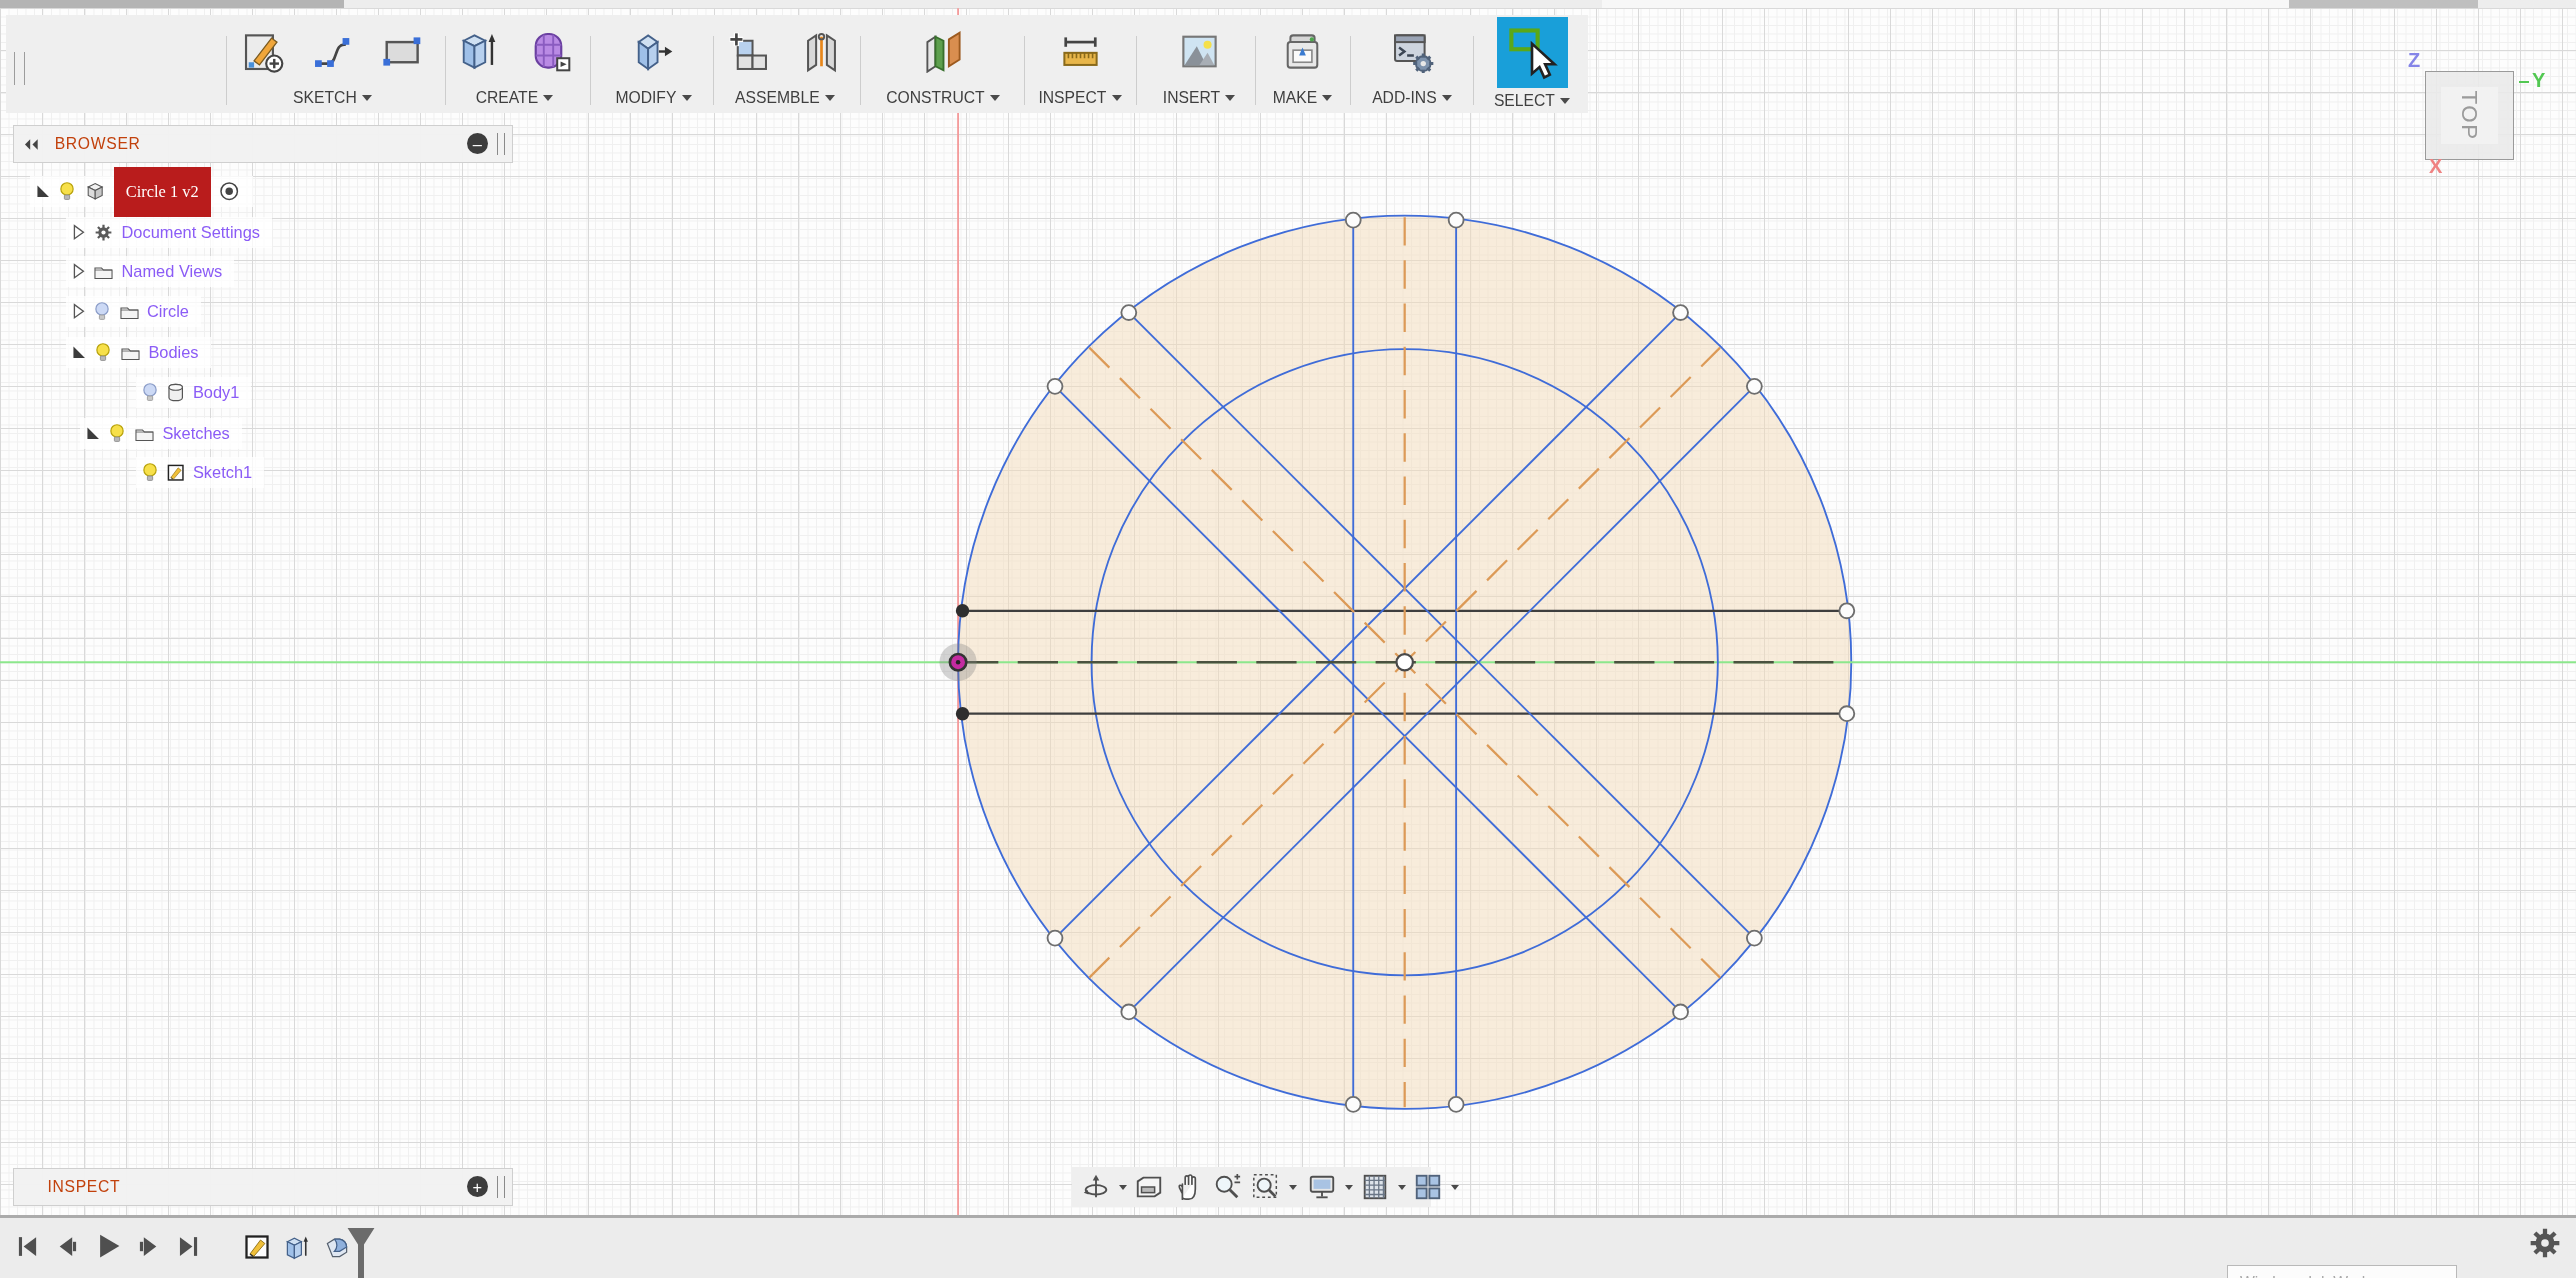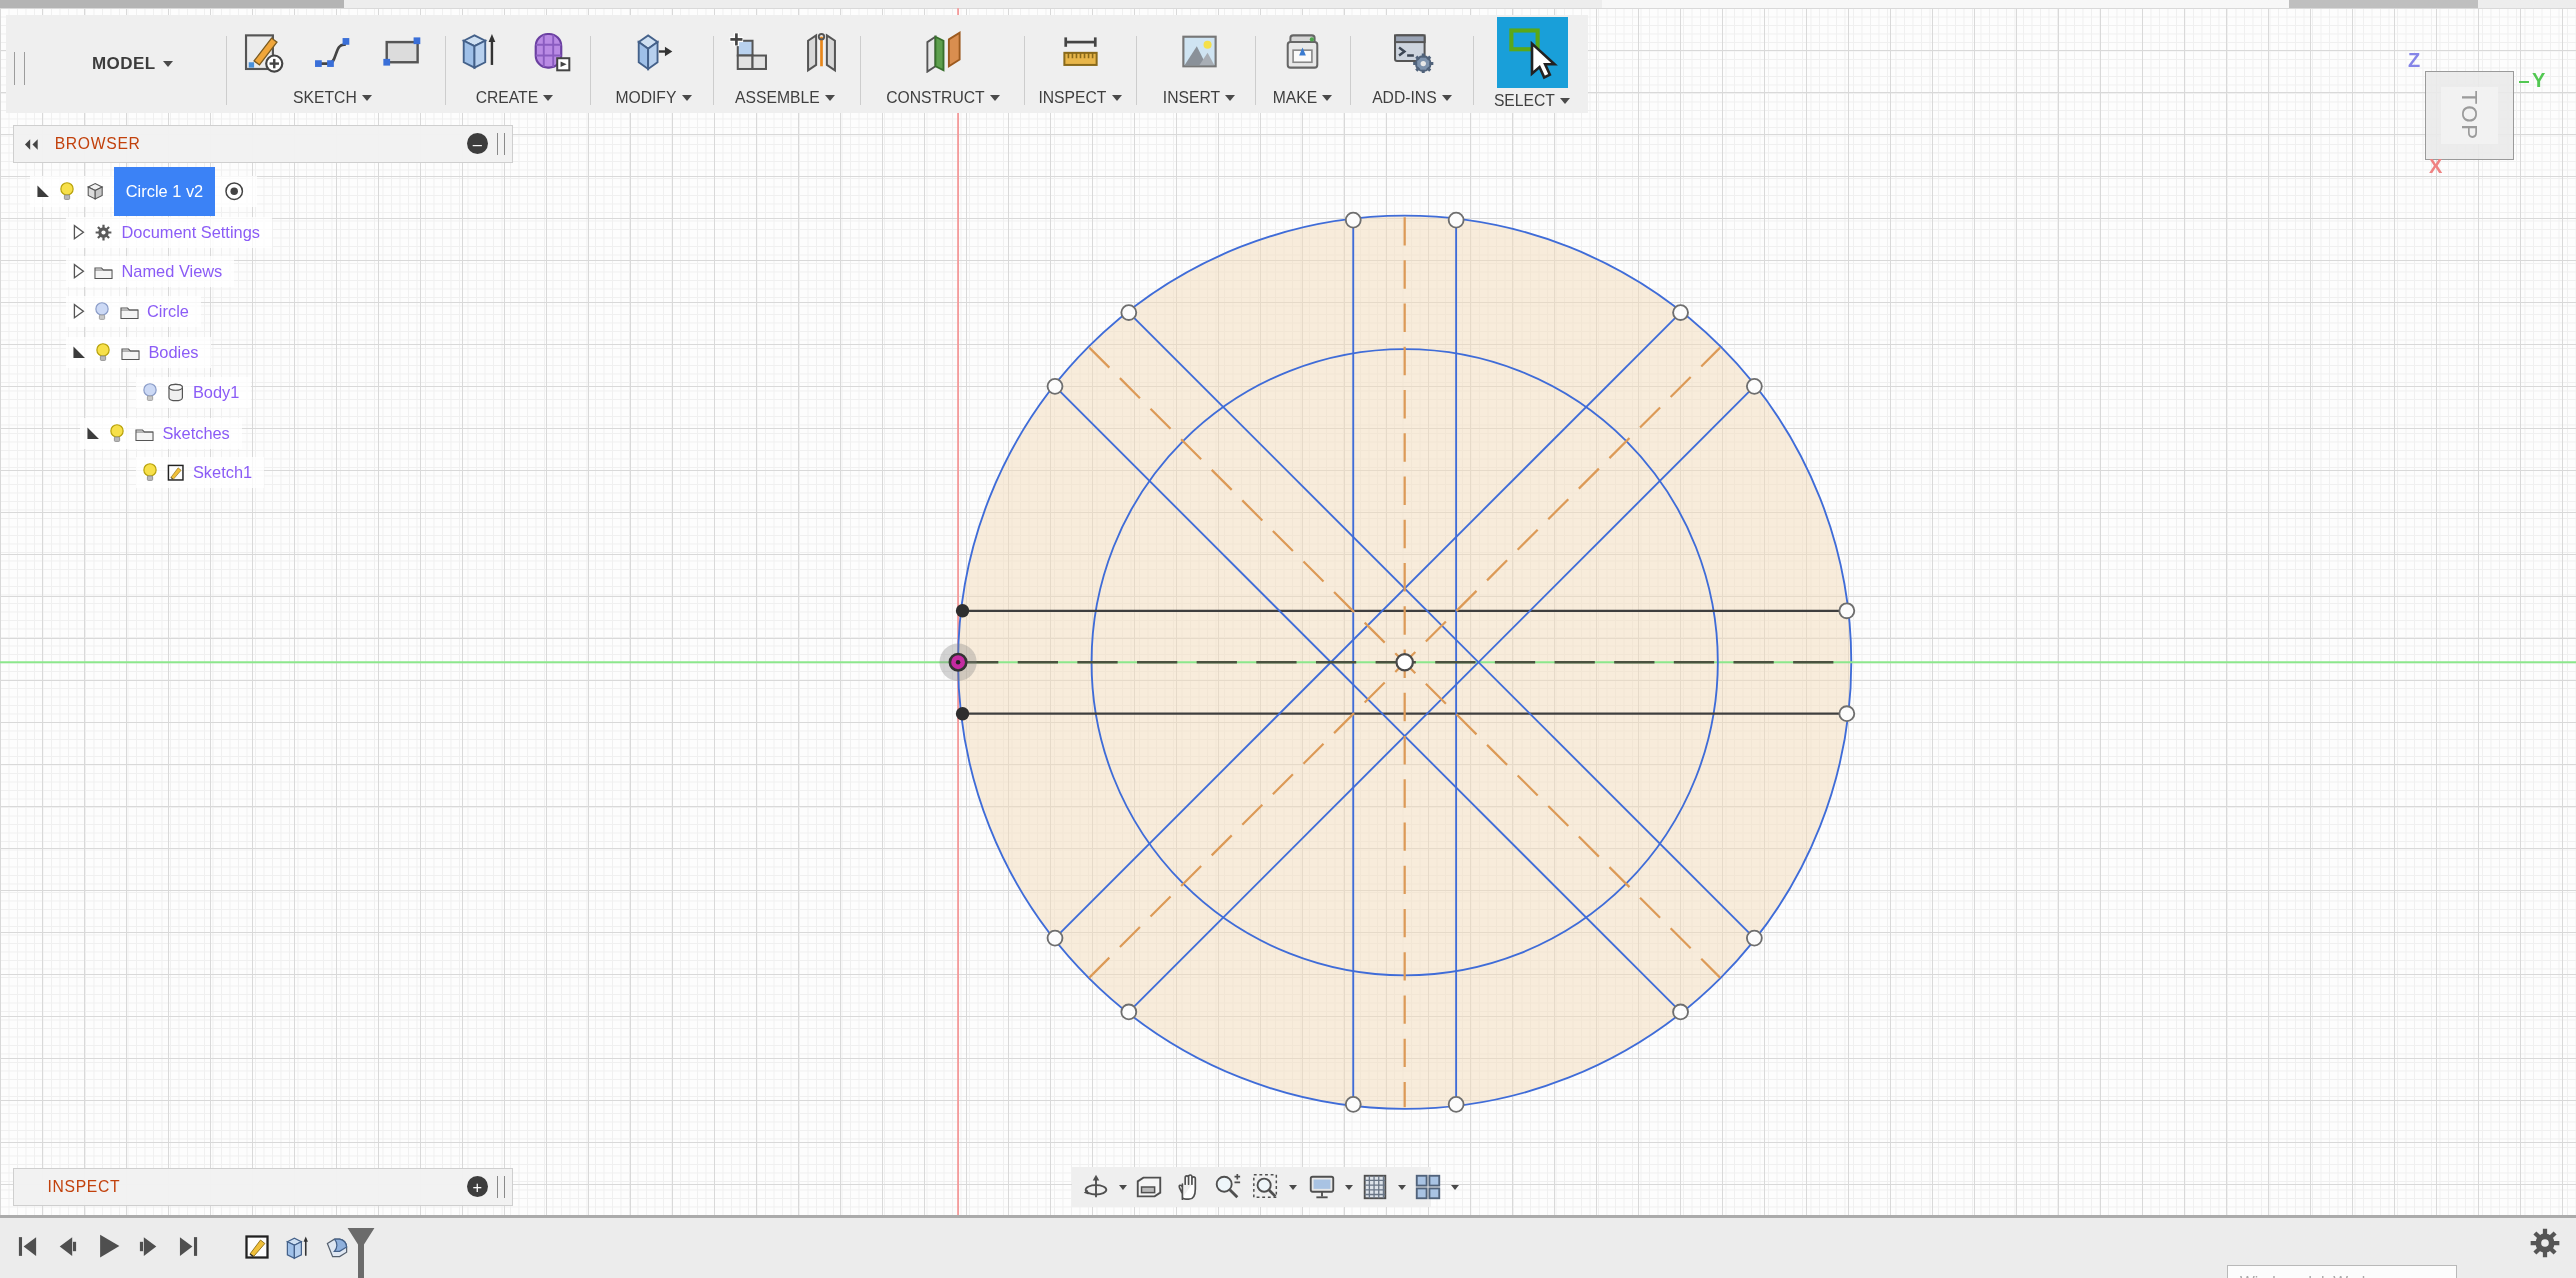--- a/index.html
+++ b/index.html
@@ -50,21 +50,21 @@
     display:flex;align-items:center;box-sizing:border-box;
   }
   .panel-header .ph-title{font-size:15.7px;color:#c2410c;letter-spacing:0.7px;margin-left:13.4px;}
   .ph-right{margin-left:auto;display:flex;align-items:center;gap:9px;margin-right:7.5px;}
   .badge{width:21px;height:21px;border-radius:50%;background:#3d3d3d;color:#fff;
     display:flex;align-items:center;justify-content:center;font-size:16.4px;line-height:1;cursor:pointer;}
   .ph-grip{width:6px;height:22.4px;border-left:1.5px solid #8a8a8a;border-right:1.5px solid #8a8a8a;cursor:pointer;}
   .tree-row{position:absolute;display:flex;align-items:center;gap:7.5px;height:31px;
     background:rgba(255,255,255,.78);padding:0 12px 0 4.5px;cursor:pointer;}
   .tree-row .rlabel{font-size:16.4px;color:#8b5cf6;white-space:nowrap;}
-  .root-label{background:#3b82f6;color:#fff;font-size:16.4px;padding:15px 12px;white-space:nowrap;}
+  .root-label{background:#b91c1c;color:#fff;font-size:16.4px;padding:15px 12px;white-space:nowrap;font-family:Liberation Serif, serif;}
   
   .timeline{position:absolute;left:0;top:1215px;width:2576px;height:63px;
     background:#ececec;border-top:3px solid #ababab;box-sizing:border-box;}
   .playback{position:absolute;left:12px;top:13.4px;display:flex;gap:10.4px;align-items:center;}
   .pbtn{width:30px;height:30px;display:flex;align-items:center;justify-content:center;cursor:pointer;}
   .tl-features{position:absolute;left:243px;top:15px;display:flex;gap:12px;align-items:center;}
   .fbtn{width:28px;height:28px;cursor:pointer;}
   .playhead{position:absolute;left:346px;top:10.4px;width:30px;height:53px;cursor:grab;}
   .tl-gear{position:absolute;left:2528px;top:7.5px;width:34px;height:34px;cursor:pointer;}
   
@@ -148,24 +148,20 @@
   <div class="seg" style="left:0;width:344px;background:#b4b4b4"></div>
   <div class="seg" style="left:344px;width:1258px;background:#ededed"></div>
   <div class="seg" style="left:1602px;width:687px;background:#f7f7f7"></div>
   <div class="seg" style="left:2289px;width:189px;background:#bfbfbf"></div>
   <div class="seg" style="left:2478px;width:98px;background:#ededed"></div>
 </div>
 
 <div class="toolbar">
   <div class="grip"></div>
 
-  <div class="workspace">
-    <span class="ws-label">MODEL</span>
-    <span class="caret"></span>
-  </div>
 
   <div class="tsep" style="left:220px"></div>
   <div class="tsep" style="left:439px"></div>
   <div class="tsep" style="left:584px"></div>
   <div class="tsep" style="left:707px"></div>
   <div class="tsep" style="left:854px"></div>
   <div class="tsep" style="left:1018px"></div>
   <div class="tsep" style="left:1130px"></div>
   <div class="tsep" style="left:1249px"></div>
   <div class="tsep" style="left:1344px"></div>

